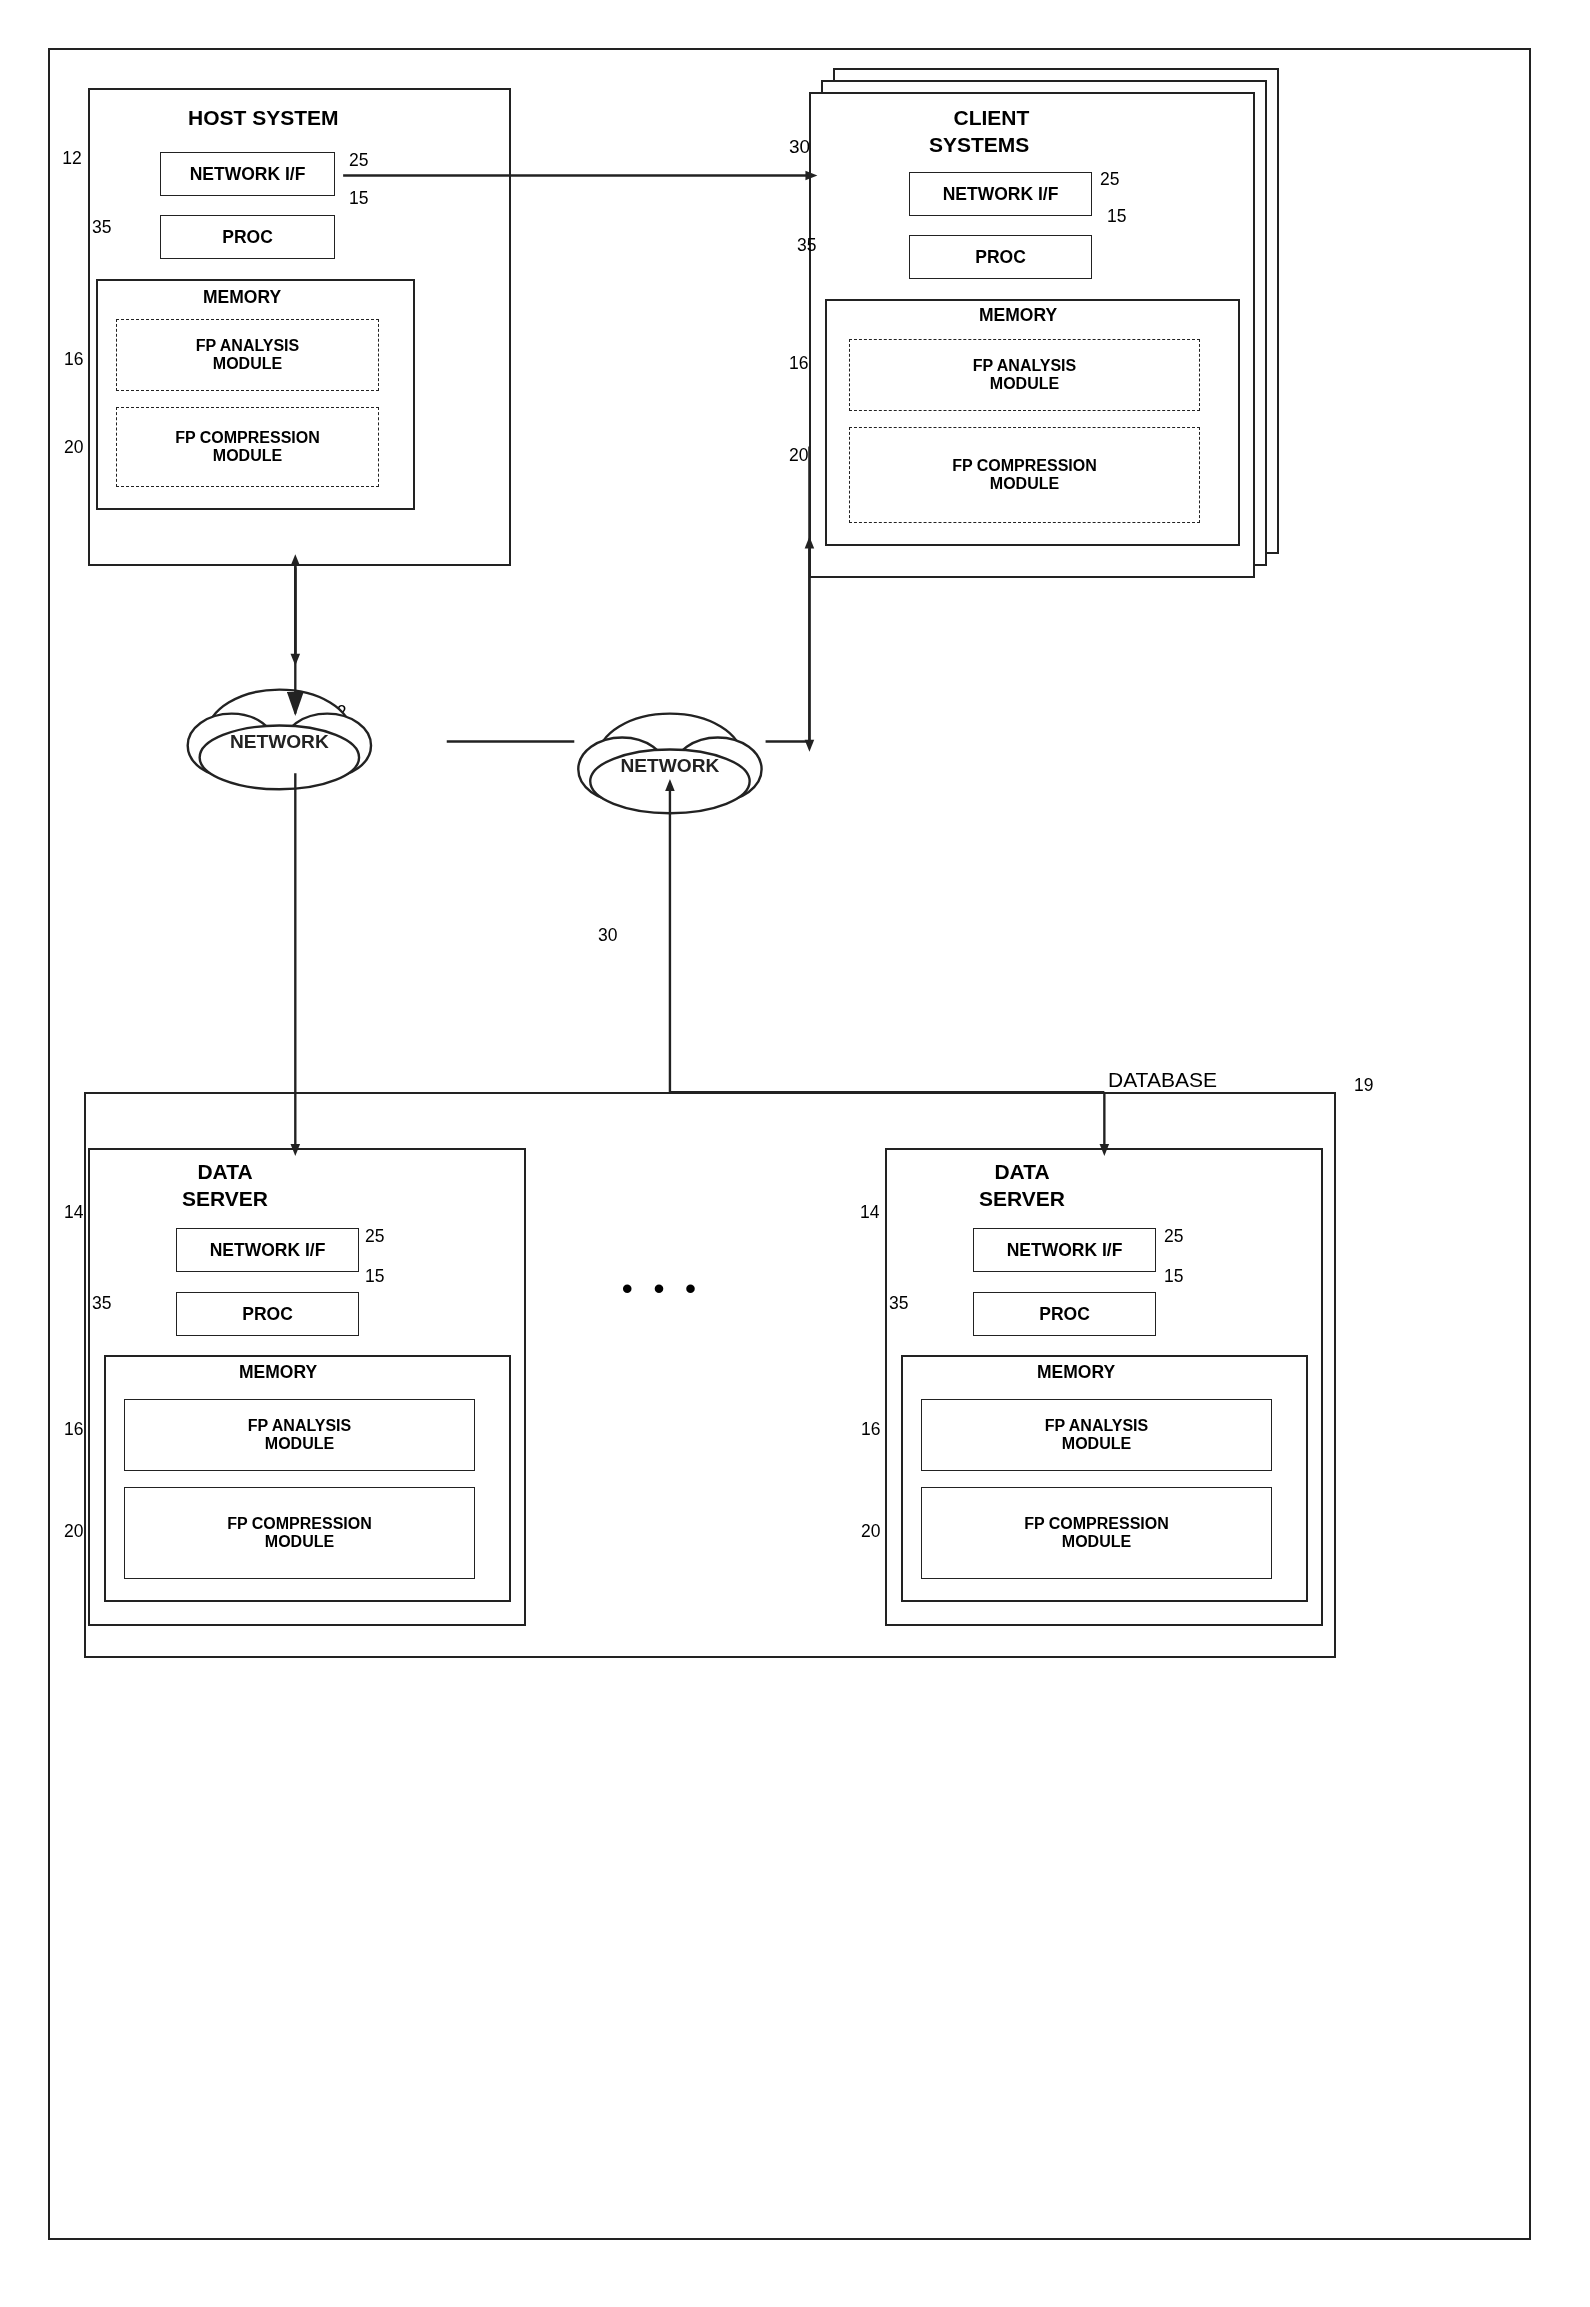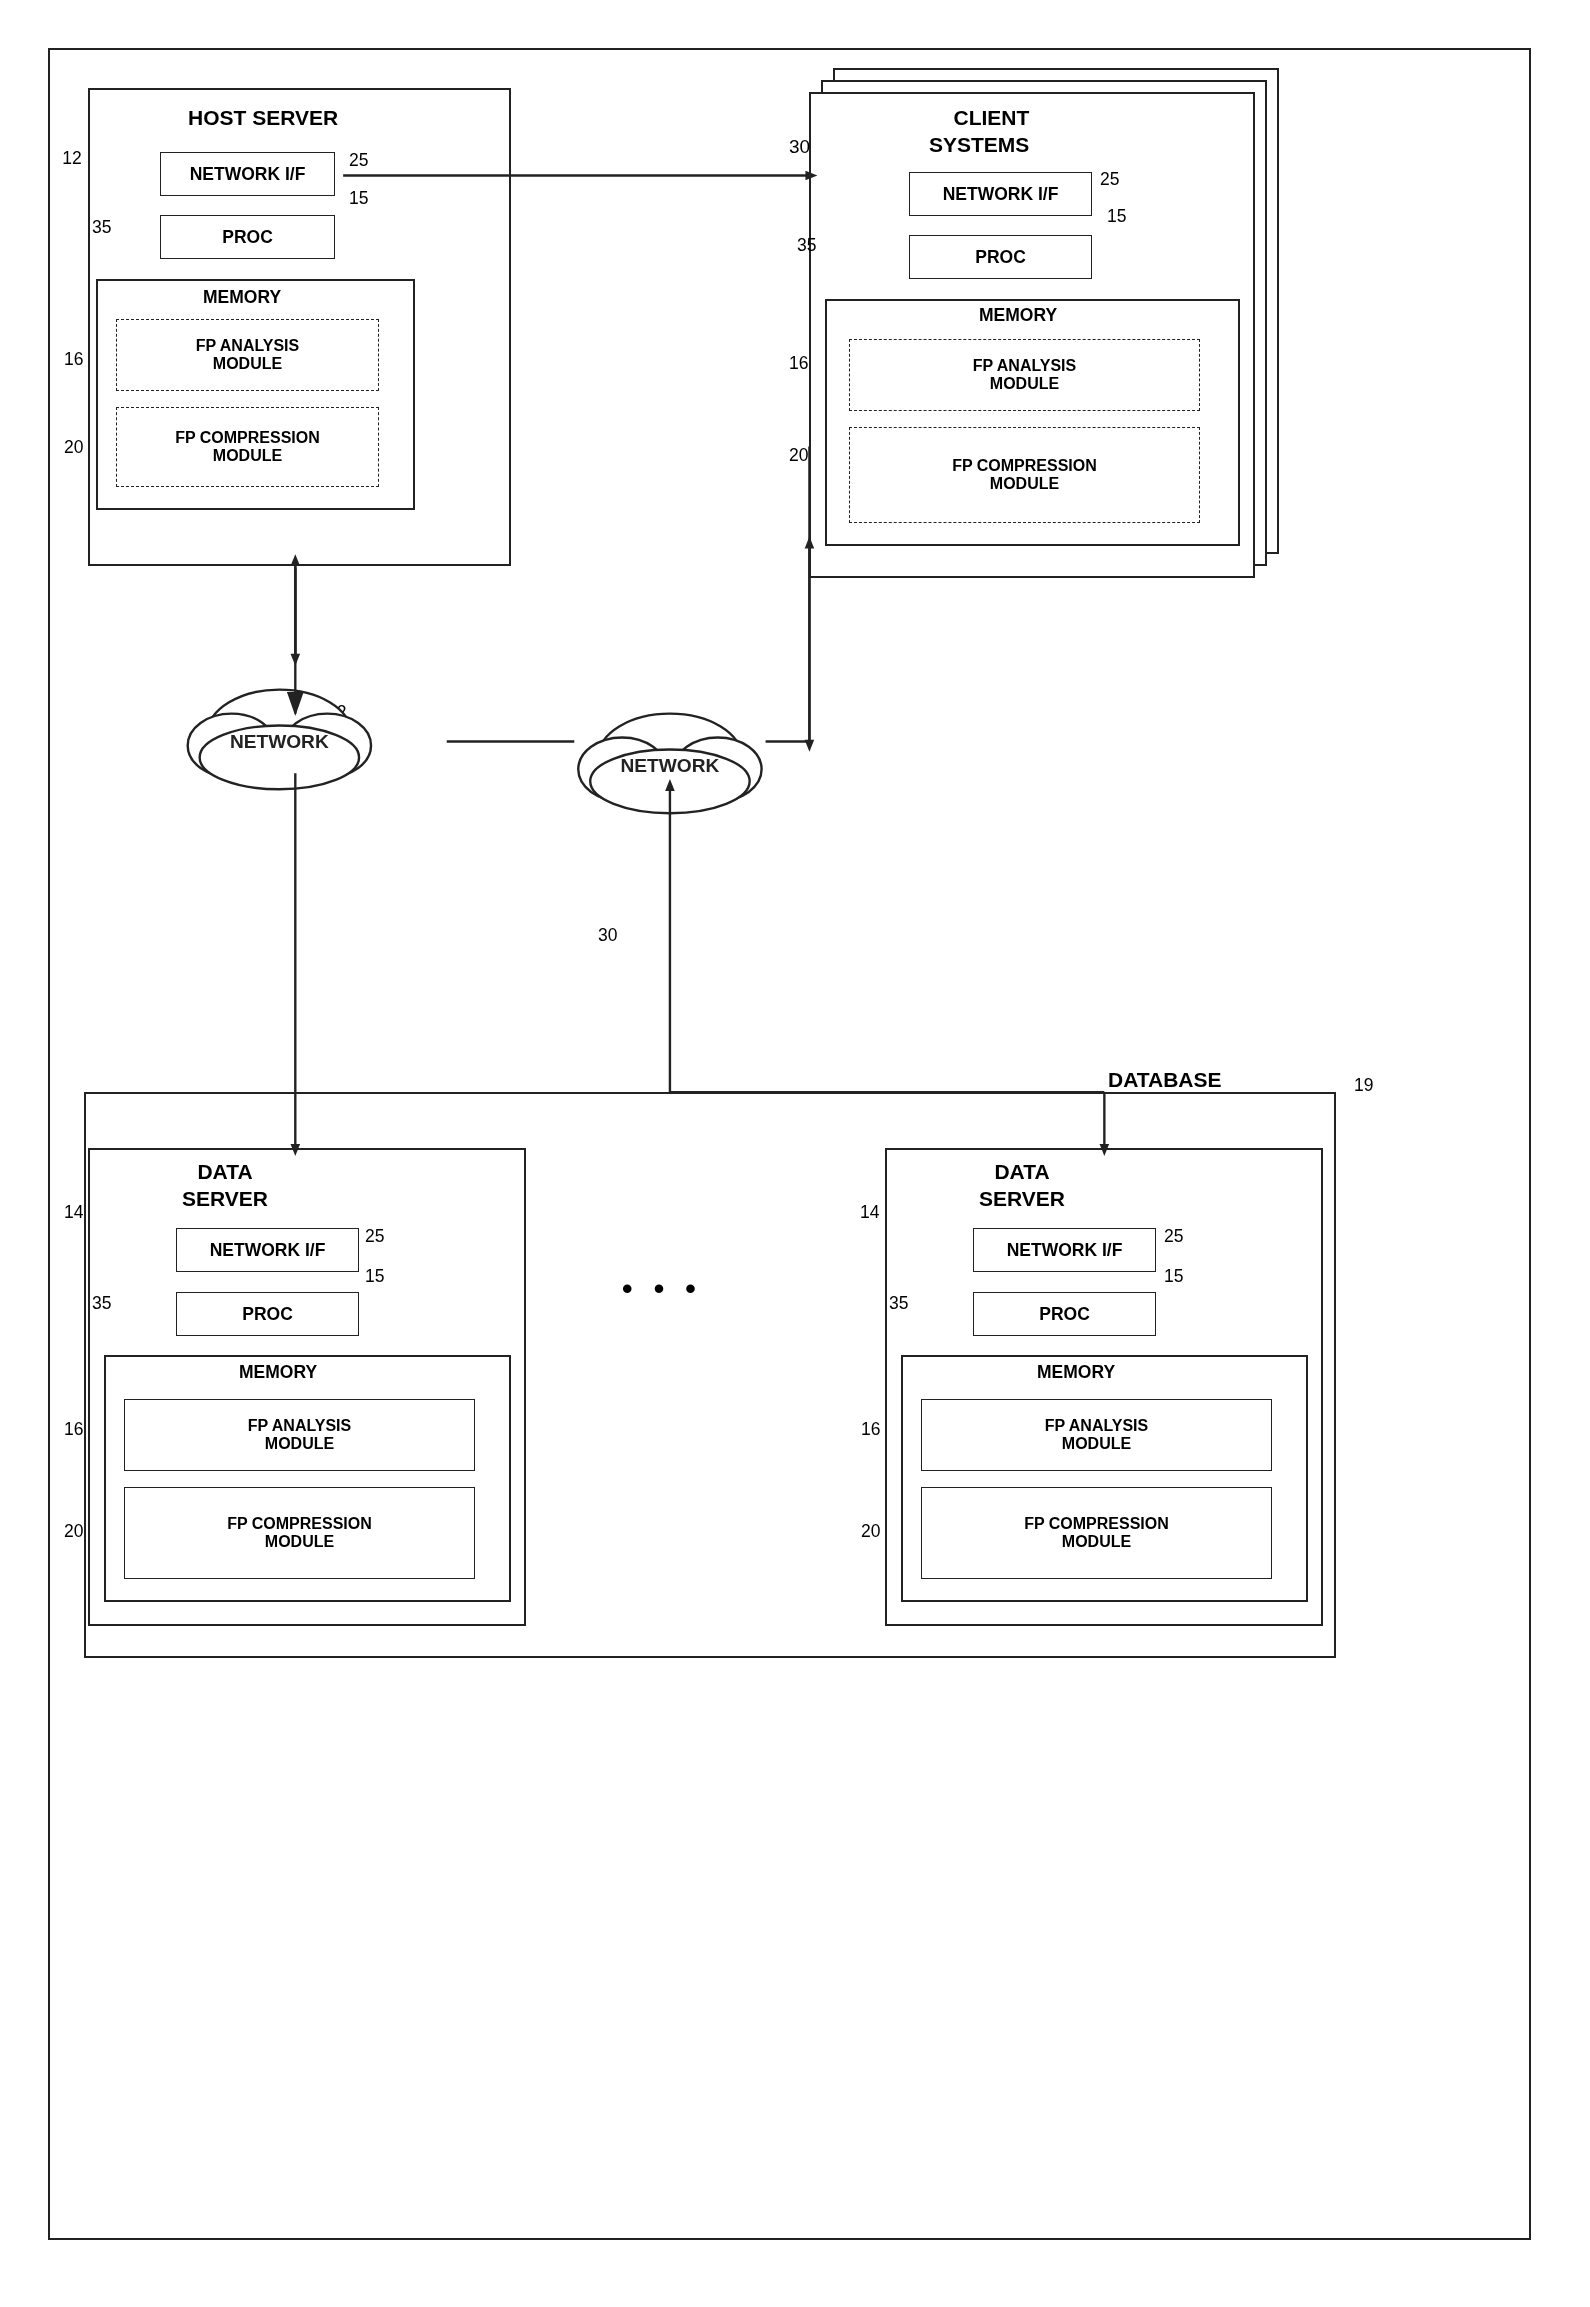--- a/index.html
+++ b/index.html
@@ -432,41 +432,41 @@
       width: 1252px;
       height: 566px;
       border: 2.4px solid #222;
     }
 
     .database-label {
       position: absolute;
       top: 1020px;
       left: 1060px;
       font-size: 21px;
-      font-weight: bold;
+      font-weight: normal;
     }
 
     
     .ellipsis {
       position: absolute;
       font-size: 32px;
       font-weight: bold;
       letter-spacing: 4.8px;
     }
   </style>
 </head>
 <body>
 
 <div class="diagram-container">
 
   <div class="outer-border"></div>
 
   <div class="host-system-box"></div>
   <div class="host-system-title label" style="top:56px;left:140px;font-size:21px;font-weight:bold;line-height:1.3;text-align:center;">HOST
-SERVER</div>
+SYSTEM</div>
 
   <div class="host-network-if">
     <span>NETWORK I/F</span>
   </div>
   <div class="host-proc">
     <span>PROC</span>
   </div>
 
   <div class="host-memory-box"></div>
   <div class="host-memory-title label" style="top:239px;left:155px;font-size:17.5px;font-weight:bold;">MEMORY</div>

